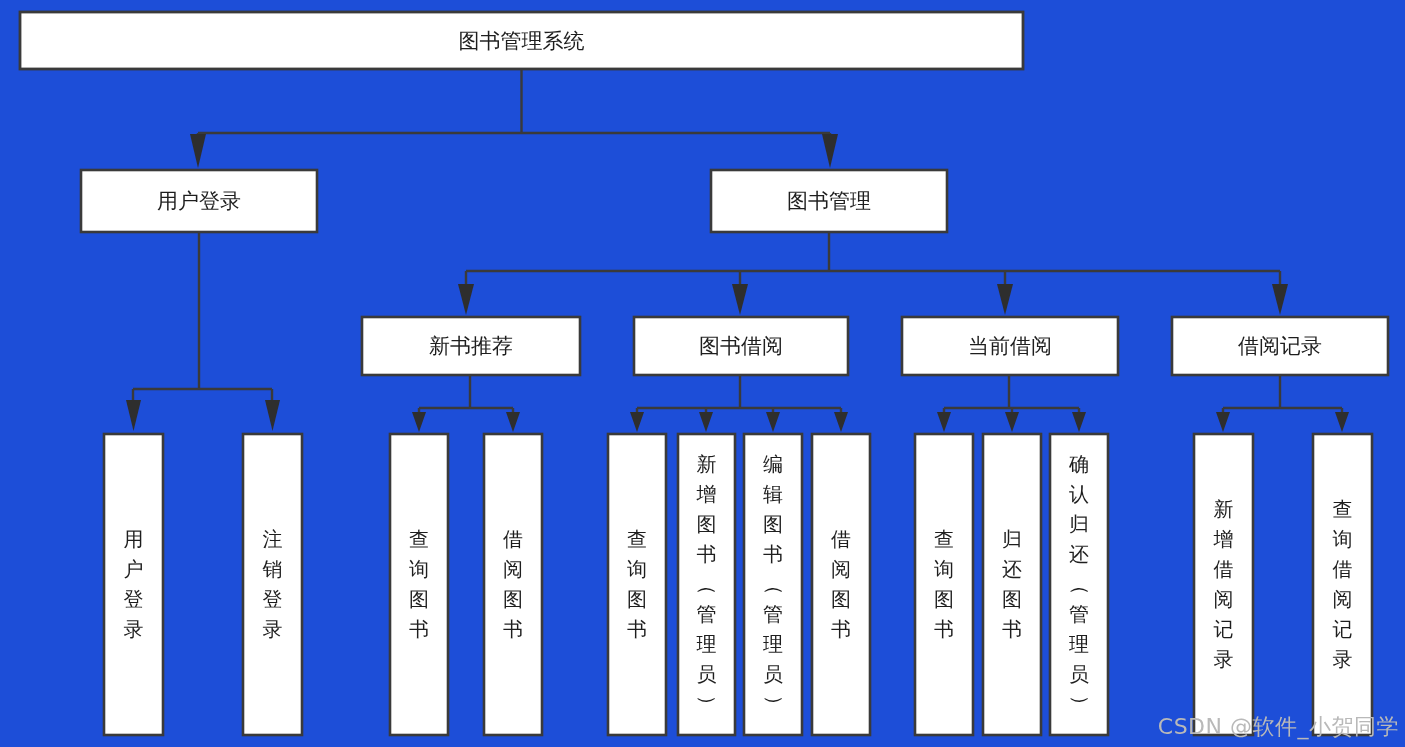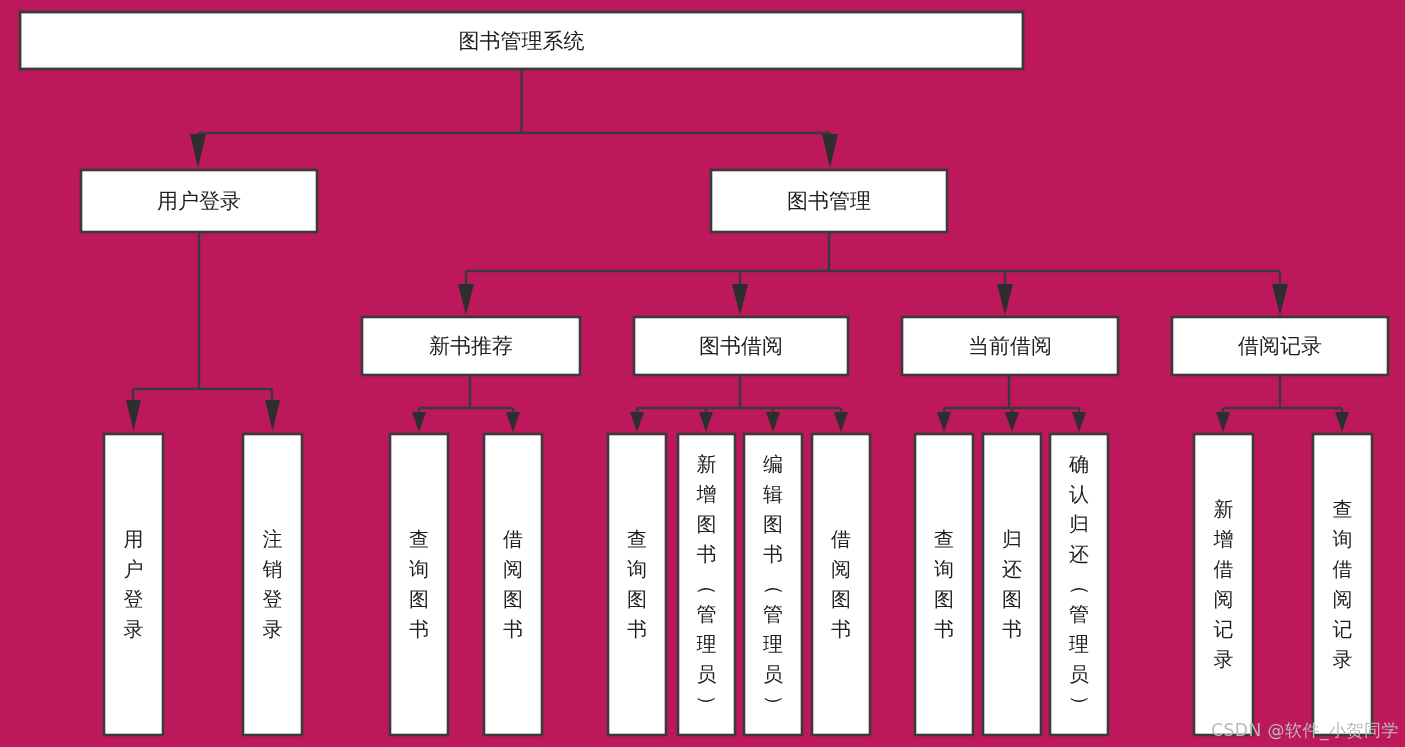--- a/index.html
+++ b/index.html
@@ -10,21 +10,21 @@
   body {
     width: 1405px;
     height: 747px;
     font-family: "DejaVu Sans", "Liberation Sans", sans-serif;
     overflow: hidden;
   }
   #diagram-root {
     position: relative;
     width: 1405px;
     height: 747px;
-    background: #be185d;
+    background: #1d4ed8;
   }
   svg#flow {
     position: absolute;
     left: 0;
     top: 0;
     width: 1405px;
     height: 747px;
   }
   .node-box {
     fill: #ffffff;
@@ -53,21 +53,21 @@
     white-space: pre;
   }
   .node-label.vertical {
     font-size: 20px;
   }
   .watermark {
     position: absolute;
     right: 6px;
     bottom: 5px;
     font-family: "DejaVu Sans", "Liberation Sans", sans-serif;
-    font-size: 17px;
+    font-size: 22px;
     color: #b9b9b9;
     letter-spacing: 0.5px;
     user-select: none;
     white-space: nowrap;
   }
 </style>
 </head>
 <body>
 
 <div id="diagram-root">

